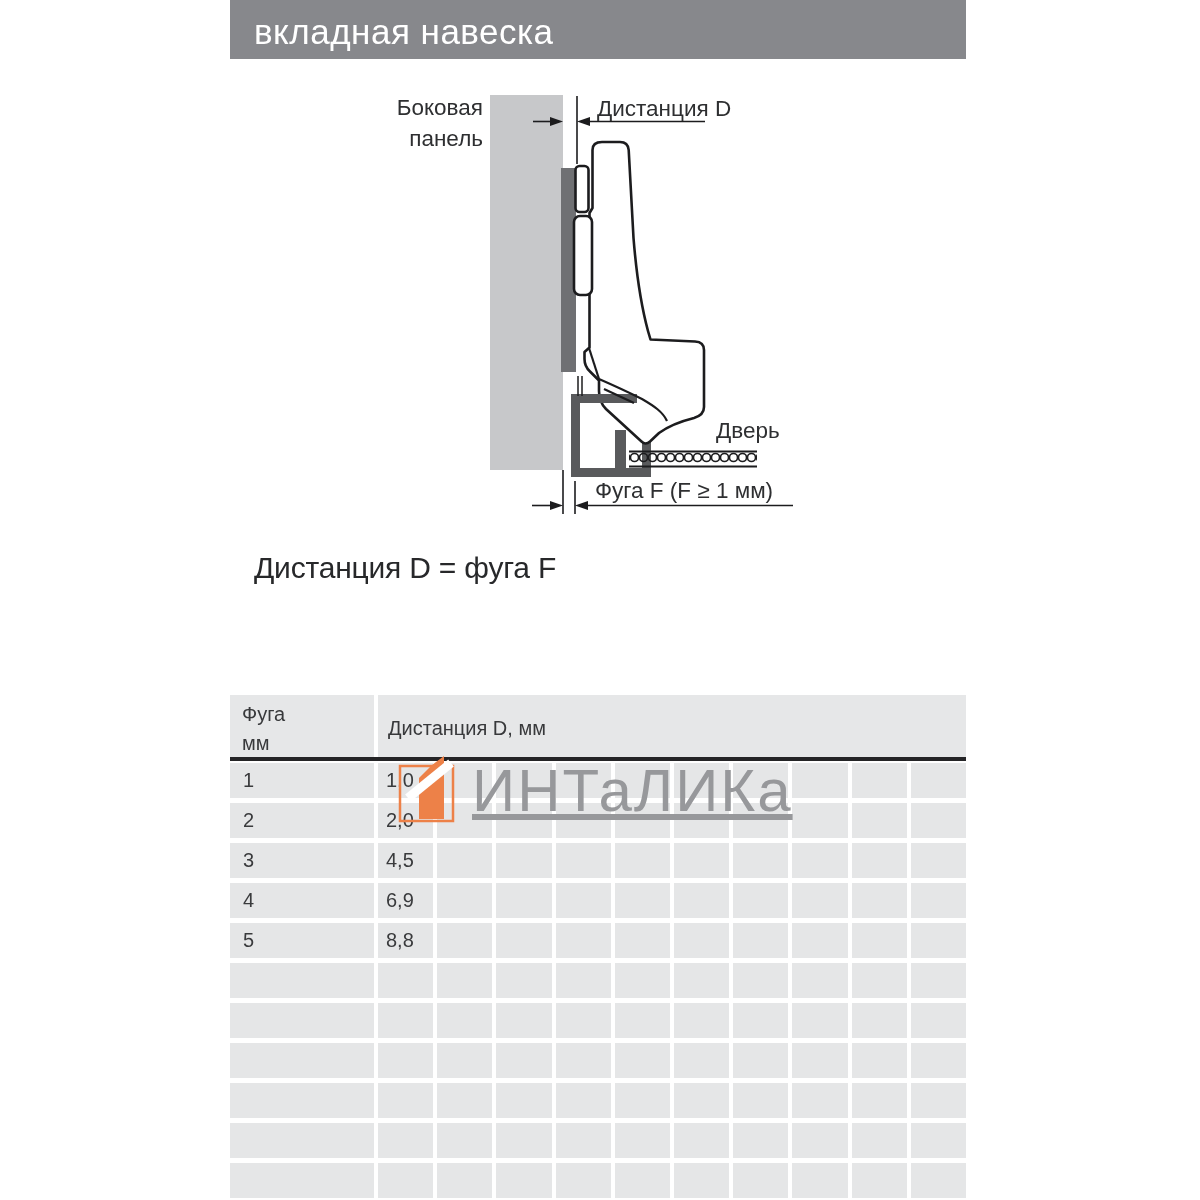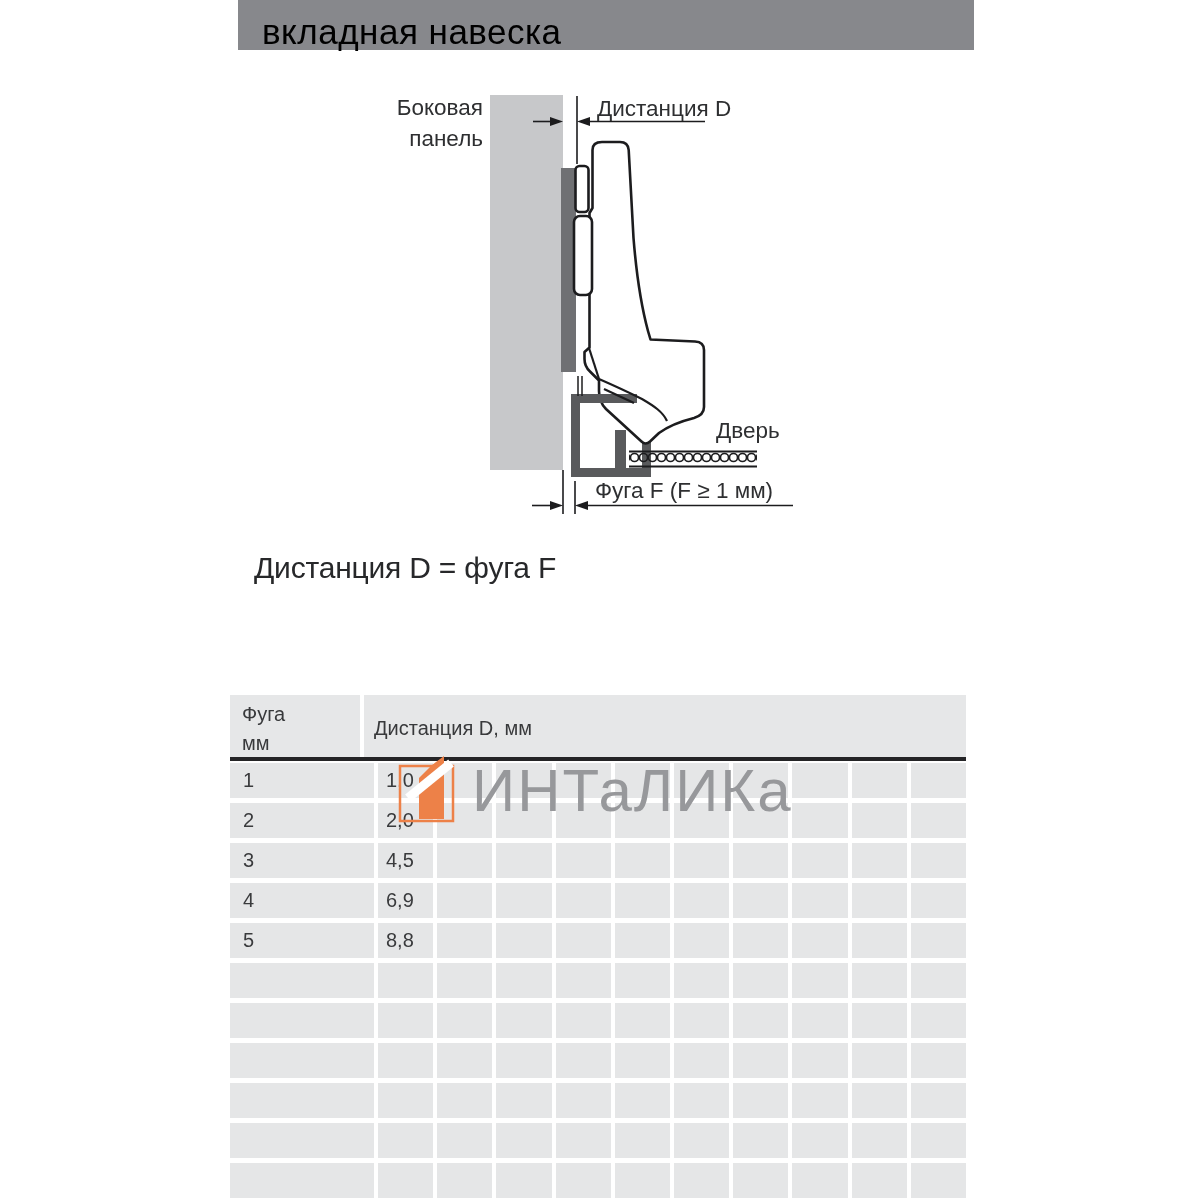--- a/index.html
+++ b/index.html
@@ -2,50 +2,50 @@
 <html><head>
 <meta charset="utf-8">
 <style>
   html,body{margin:0;padding:0;background:#ffffff;}
   .page{
     position:relative;width:1200px;height:1200px;background:#ffffff;overflow:hidden;
     font-family:"Liberation Sans","DejaVu Sans",sans-serif;
   }
   
   .titlebar{
-    position:absolute;left:238px;top:0;width:736px;height:50px;
-    background:#87888c;color:#000000;font-size:35px;letter-spacing:.5px;
+    position:absolute;left:230px;top:0;width:736px;height:59px;
+    background:#87888c;color:#ffffff;font-size:35px;letter-spacing:.5px;
     line-height:64px;padding-left:24px;box-sizing:border-box;white-space:nowrap;
   }
   
   .diagram{position:absolute;left:350px;top:80px;}
   
   .caption{
     position:absolute;left:254px;top:551px;font-size:30px;color:#27282a;letter-spacing:-.2px;
   }
   
   .dtable{position:absolute;left:230px;top:695px;width:736px;height:505px;overflow:hidden;}
   .thead{display:flex;height:62px;}
   .thcell{background:#e6e7e8;color:#38393b;font-size:20px;box-sizing:border-box;}
-  .thc1{width:134px;flex:none;border-right:4px solid #fff;padding:5px 0 16px 12px;line-height:29px;}
+  .thc1{width:148px;flex:none;border-right:4px solid #fff;padding:5px 0 16px 12px;line-height:29px;}
   .thc2{flex:1;padding:22px 0 1px 10px;}
   .tdivider{height:4px;background:#242426;}
   .tbody{margin-top:2px;}
   .trow{display:flex;height:35px;margin-bottom:5px;}
   .tcell{background:#e5e6e7;box-sizing:border-box;border-right:4px solid #fff;
          font-size:20px;color:#3a3b3d;line-height:35px;}
   .tcell:last-child{border-right:none;}
   .tc1{width:148px;flex:none;padding-left:13px;}
   .tcn{flex:1;padding-left:8px;}
   
   .watermark{
     position:absolute;left:396px;top:752px;display:flex;align-items:flex-start;z-index:5;
   }
   .wm-text{
-    font-size:60px;color:#97989b;letter-spacing:2px;line-height:70px;margin-left:12px;margin-top:4px;
+    font-size:60px;color:#97989b;letter-spacing:2px;line-height:70px;margin-left:12px;margin-top:4px;text-decoration:underline;
   }
 </style>
 </head>
 <body>
 
 <div class="page">
 
   <div class="titlebar">вкладная навеска</div>
 
   <svg class="diagram" width="640" height="460" viewBox="350 80 640 460">

